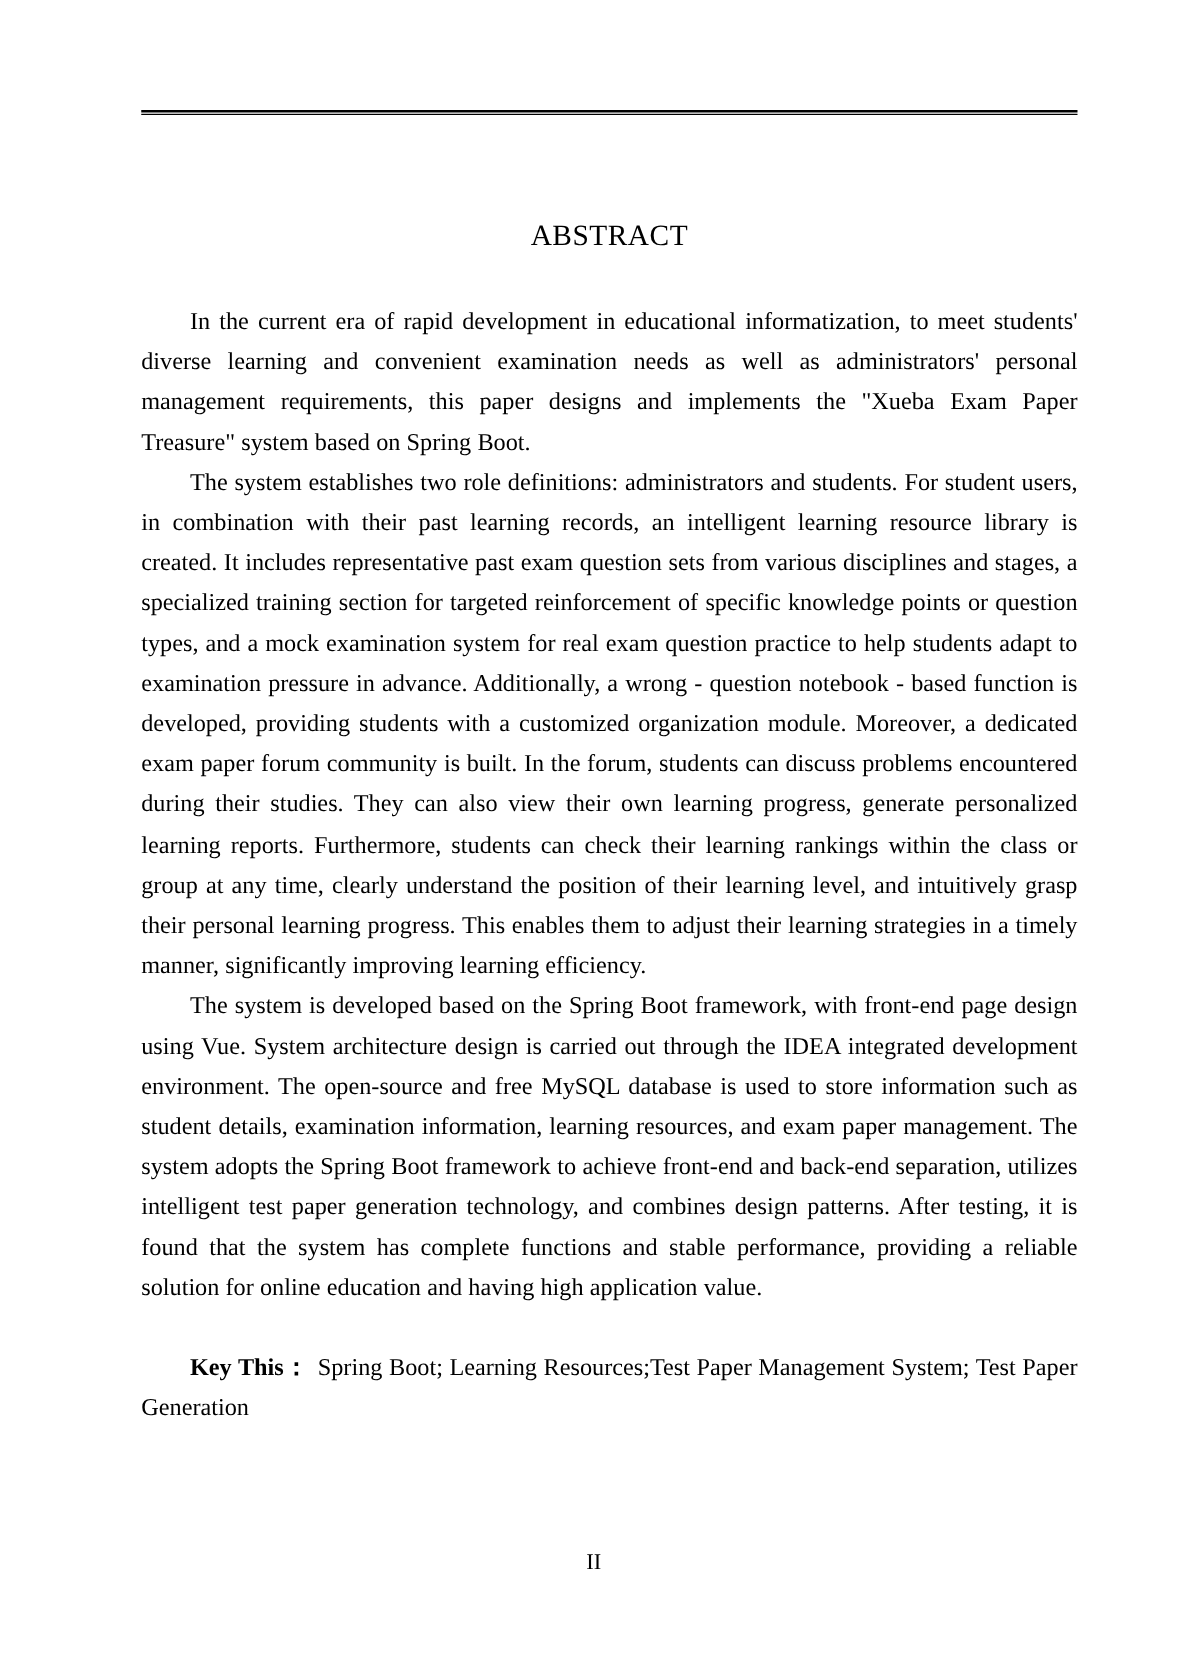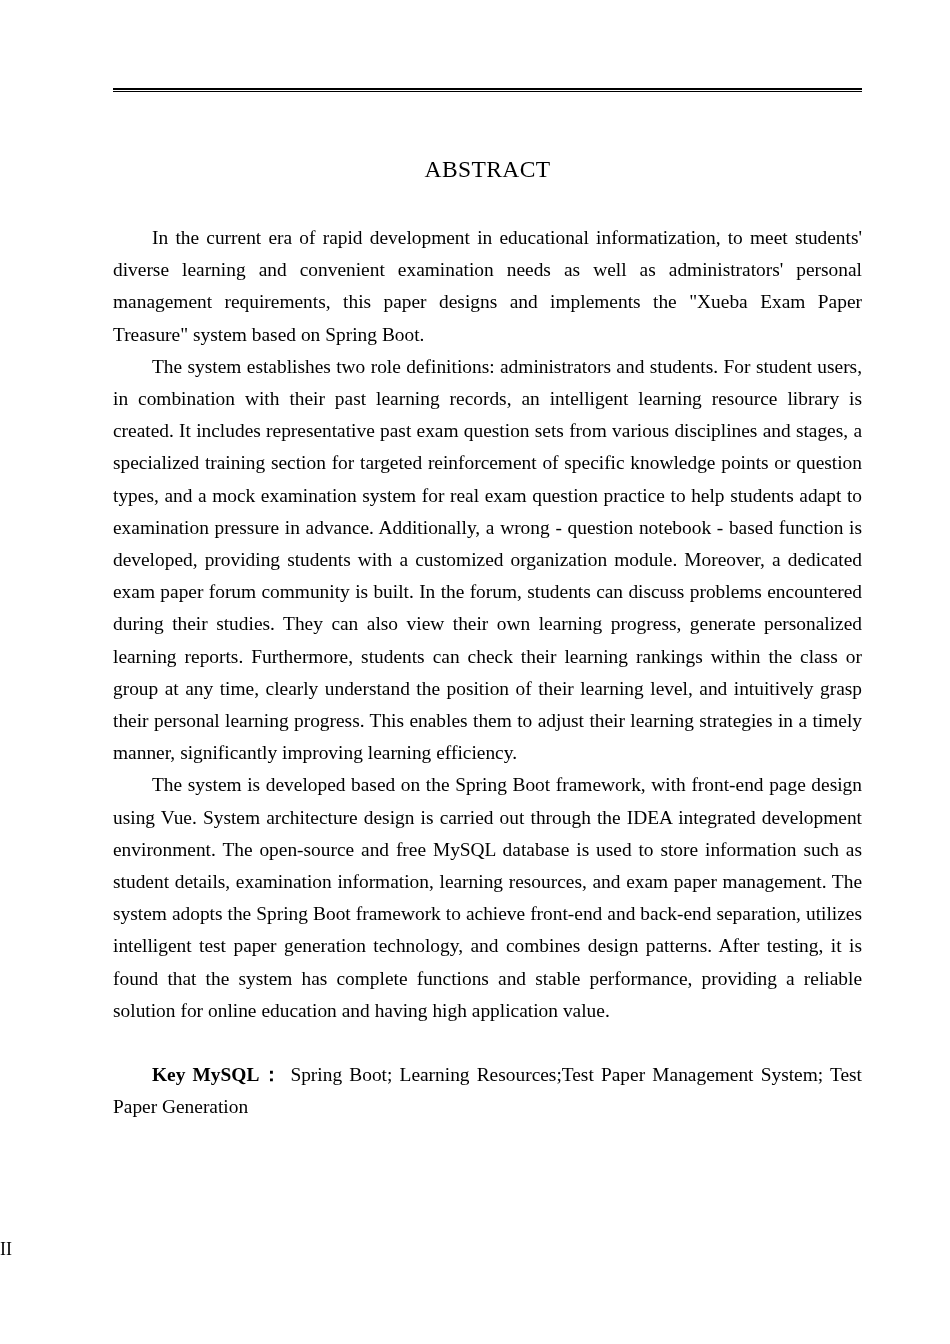--- a/index.html
+++ b/index.html
@@ -35,21 +35,21 @@
   .header-rule-thin {
     width: 100%;
     height: 1px;
     background: #000000;
     margin-top: 1px;
   }
   
   .content {
     position: absolute;
     left: 113px;
-    top: 152px;
+    top: 172px;
     width: 749px;
   }
   .abstract-title {
     text-align: center;
     font-size: 23.5px;
     line-height: 34px;
     letter-spacing: 0.4px;
     font-weight: normal;
     margin: 0 0 36px 0;
   }
@@ -75,21 +75,21 @@
   .kw-gap {
     display: inline-block;
     width: 7px;
   }
   
   .page-number {
     position: absolute;
     left: 0;
     top: 1238px;
     width: 950px;
-    text-align: left;
+    text-align: center;
     font-size: 18px;
     line-height: 22px;
   }
 </style>
 </head>
 <body>
 
 <div class="page">
 
   <div class="header-band">
@@ -101,20 +101,20 @@
 
     <h1 class="abstract-title">ABSTRACT</h1>
 
     <p class="body-para">In the current era of rapid development in educational informatization, to meet students' diverse learning and convenient examination needs as well as administrators' personal management requirements, this paper designs and implements the "Xueba Exam Paper Treasure" system based on Spring Boot.</p>
 
     <p class="body-para">The system establishes two role definitions: administrators and students. For student users, in combination with their past learning records, an intelligent learning resource library is created. It includes representative past exam question sets from various disciplines and stages, a specialized training section for targeted reinforcement of specific knowledge points or question types, and a mock examination system for real exam question practice to help students adapt to examination pressure in advance. Additionally, a wrong - question notebook - based function is developed, providing students with a customized organization module. Moreover, a dedicated exam paper forum community is built. In the forum, students can discuss problems encountered during their studies. They can also view their own learning progress, generate personalized learning reports. Furthermore, students can check their learning rankings within the class or group at any time, clearly understand the position of their learning level, and intuitively grasp their personal learning progress. This enables them to adjust their learning strategies in a timely manner, significantly improving learning efficiency.</p>
 
     <p class="body-para">The system is developed based on the Spring Boot framework, with front-end page design using Vue. System architecture design is carried out through the IDEA integrated development environment. The open-source and free MySQL database is used to store information such as student details, examination information, learning resources, and exam paper management. The system adopts the Spring Boot framework to achieve front-end and back-end separation, utilizes intelligent test paper generation technology, and combines design patterns. After testing, it is found that the system has complete functions and stable performance, providing a reliable solution for online education and having high application value.</p>
 
     <p class="keywords-block">
-      <span class="kw-label">Key MySQL</span><span class="kw-label">：</span><span class="kw-gap"></span><span>Spring Boot;  Learning Resources;Test Paper Management System; Test Paper Generation</span>
+      <span class="kw-label">Key This</span><span class="kw-label">：</span><span class="kw-gap"></span><span>Spring Boot;  Learning Resources;Test Paper Management System; Test Paper Generation</span>
     </p>
 
   </div>
 
   <div class="page-number">II</div>
 
 </div>
 
 </body></html>

